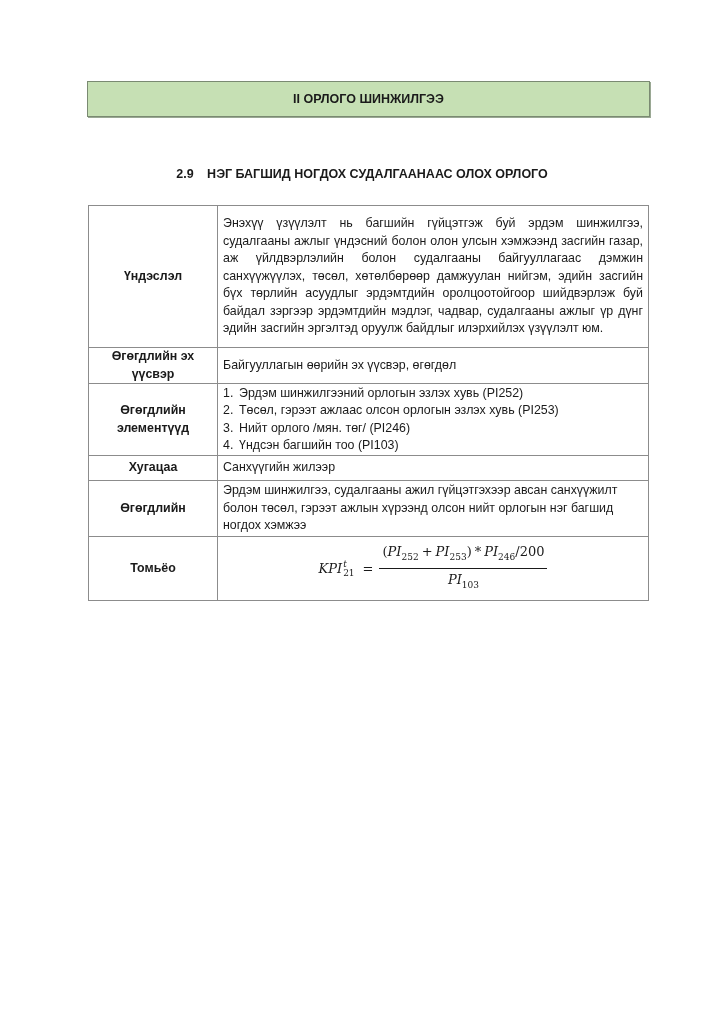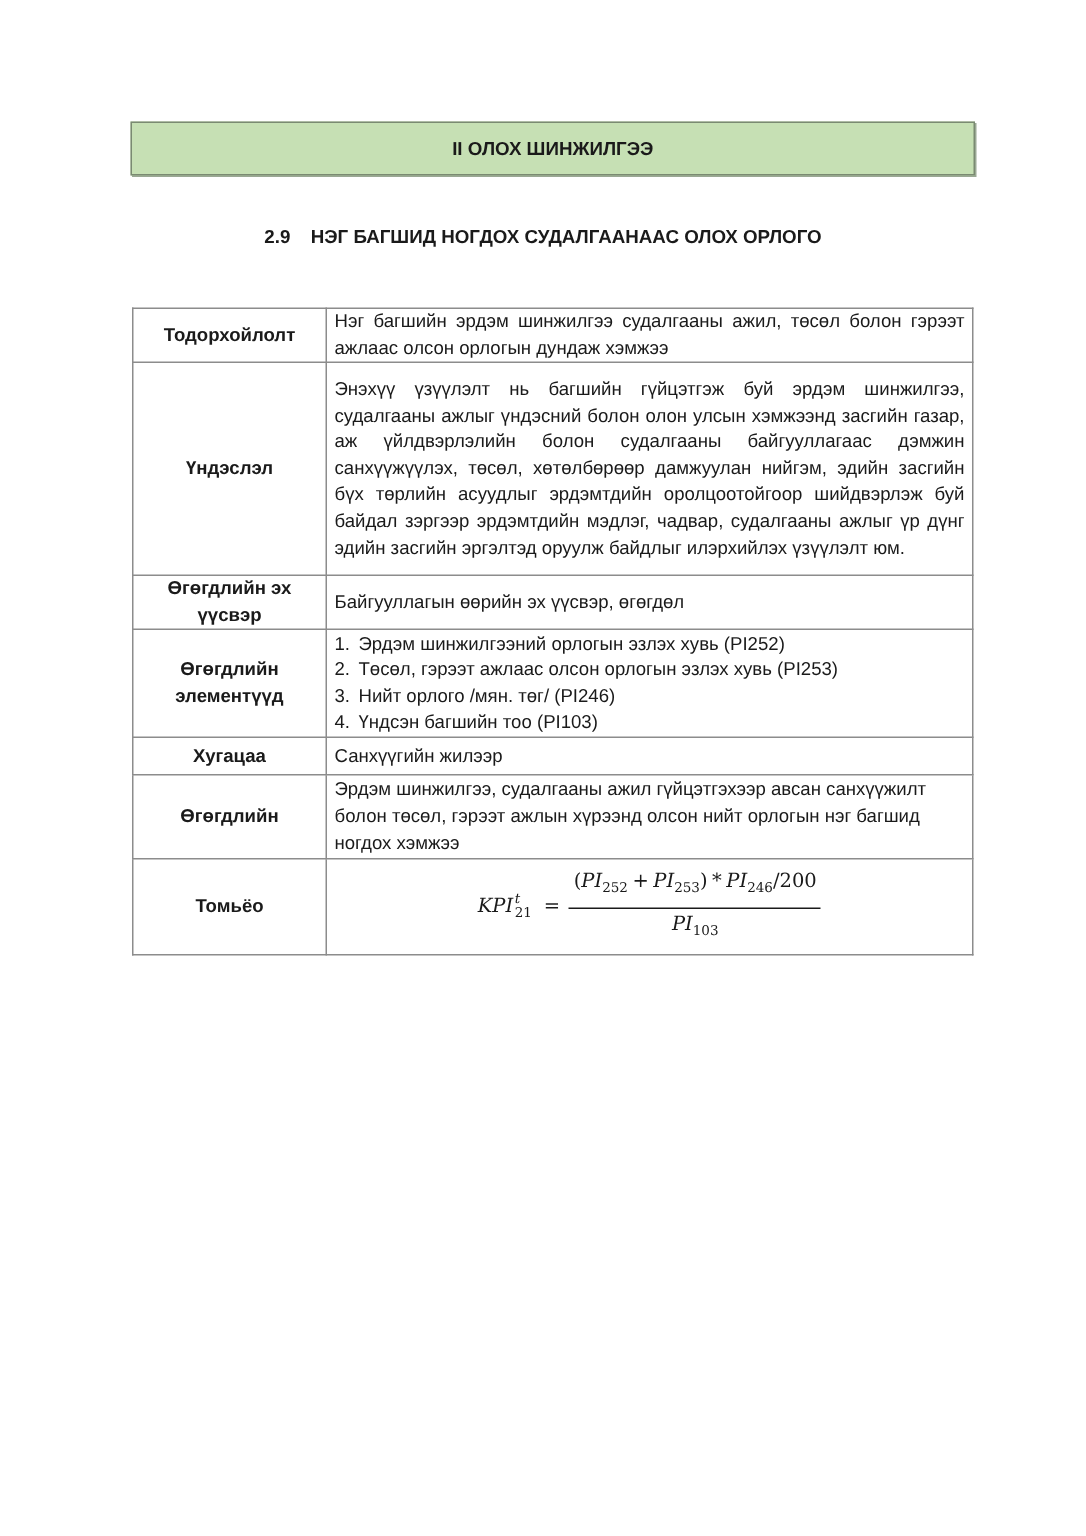--- a/index.html
+++ b/index.html
@@ -9,21 +9,21 @@
       overflow: hidden;
     }
     .section-banner {
       position: absolute; left: 87px; top: 81px; width: 561px; height: 34px;
       background: #c6e0b4; border: 1px solid #7a8a72;
       box-shadow: 1px 1px 0 #9aa894;
       display: flex; align-items: center; justify-content: center;
       font-weight: bold; font-size: 12.5px; color: #1a1a1a;
     }
     .subsection-title {
-      position: absolute; left: 0; top: 151px; width: 724px; text-align: center;
+      position: absolute; left: 0; top: 167px; width: 724px; text-align: center;
       font-weight: bold; font-size: 12.5px; color: #1a1a1a;
     }
     .subsection-title span { display: inline-block; margin-left: 10px; }
     table.kpi {
       position: absolute; left: 88px; top: 205px; width: 561px;
       border-collapse: collapse; table-layout: fixed;
       font-size: 12.4px; line-height: 17.6px;
     }
     table.kpi td {
       border: 1px solid #8c8c8c; vertical-align: middle; padding: 0 5px;
@@ -48,34 +48,30 @@
     sub, sup { font-size: 9px; font-style: normal; }
     .supsub { display: inline-flex; flex-direction: column; line-height: 9px; margin-left: 1px; font-size: 9px; }
     .supsub .s { font-style: italic; }
     .supsub .b { font-style: normal; }
     .op { font-style: normal; margin: 0 3px; }
   </style>
 </head>
 <body>
 
 <div class="section-banner">
-  <span>II ОЛОХ ШИНЖИЛГЭЭ</span>
+  <span>II ОРЛОГО ШИНЖИЛГЭЭ</span>
 </div>
 
 <div class="subsection-title">
   <span style="margin-left:0">2.9</span>
   <span>НЭГ БАГШИД НОГДОХ СУДАЛГААНААС ОЛОХ ОРЛОГО</span>
 </div>
 
 <table class="kpi">
   <tbody>
-      <tr style="height:35px">
-    <td class="label">Тодорхойлолт</td>
-    <td class="value">Нэг багшийн эрдэм шинжилгээ судалгааны ажил, төсөл болон гэрээт ажлаас олсон орлогын дундаж хэмжээ</td>
-  </tr>
   <tr style="height:142px">
     <td class="label">Үндэслэл</td>
     <td class="value">Энэхүү үзүүлэлт нь багшийн гүйцэтгэж буй эрдэм шинжилгээ, судалгааны ажлыг үндэсний болон олон улсын хэмжээнд засгийн газар, аж үйлдвэрлэлийн болон судалгааны байгууллагаас дэмжин санхүүжүүлэх, төсөл, хөтөлбөрөөр дамжуулан нийгэм, эдийн засгийн бүх төрлийн асуудлыг эрдэмтдийн оролцоотойгоор шийдвэрлэж буй байдал зэргээр эрдэмтдийн мэдлэг, чадвар, судалгааны ажлыг үр дүнг эдийн засгийн эргэлтэд оруулж байдлыг илэрхийлэх үзүүлэлт юм.</td>
   </tr>
   <tr style="height:36px">
     <td class="label">Өгөгдлийн эх үүсвэр</td>
     <td class="value">Байгууллагын өөрийн эх үүсвэр, өгөгдөл</td>
   </tr>
   <tr style="height:72px">
     <td class="label">Өгөгдлийн элементүүд</td>

